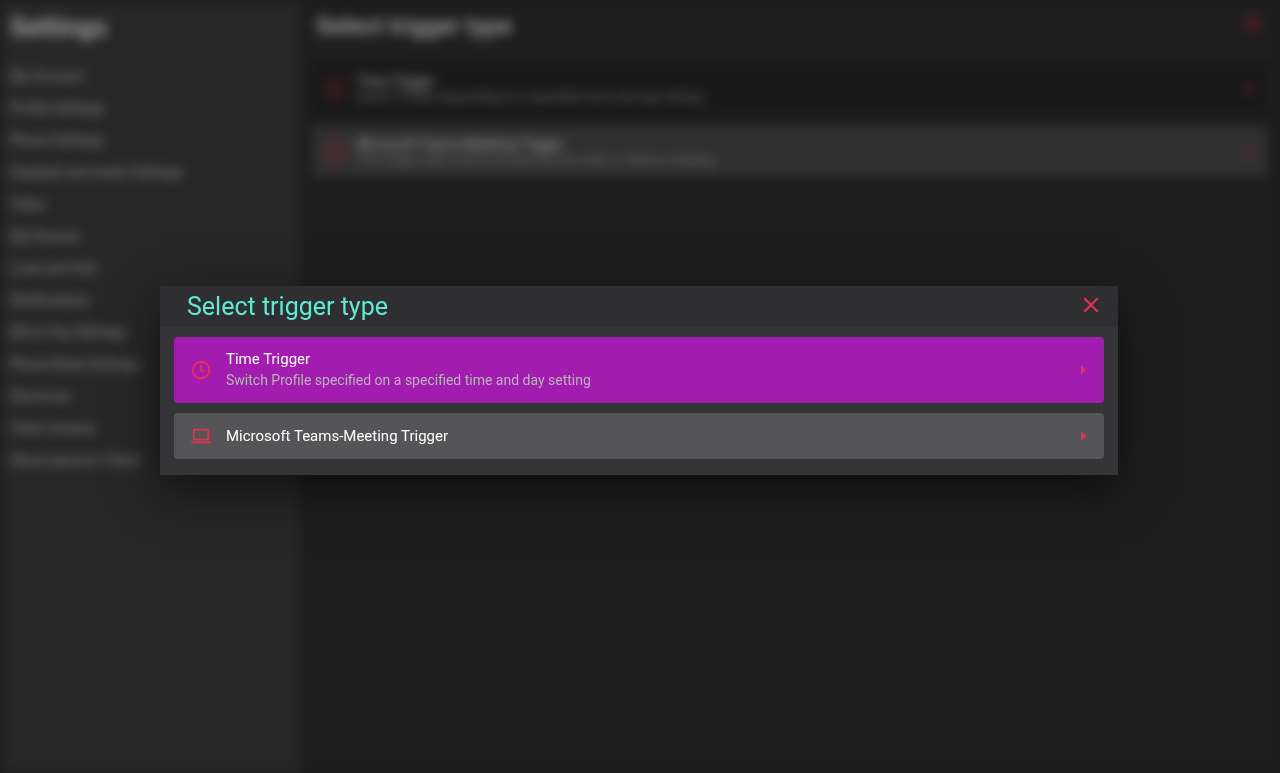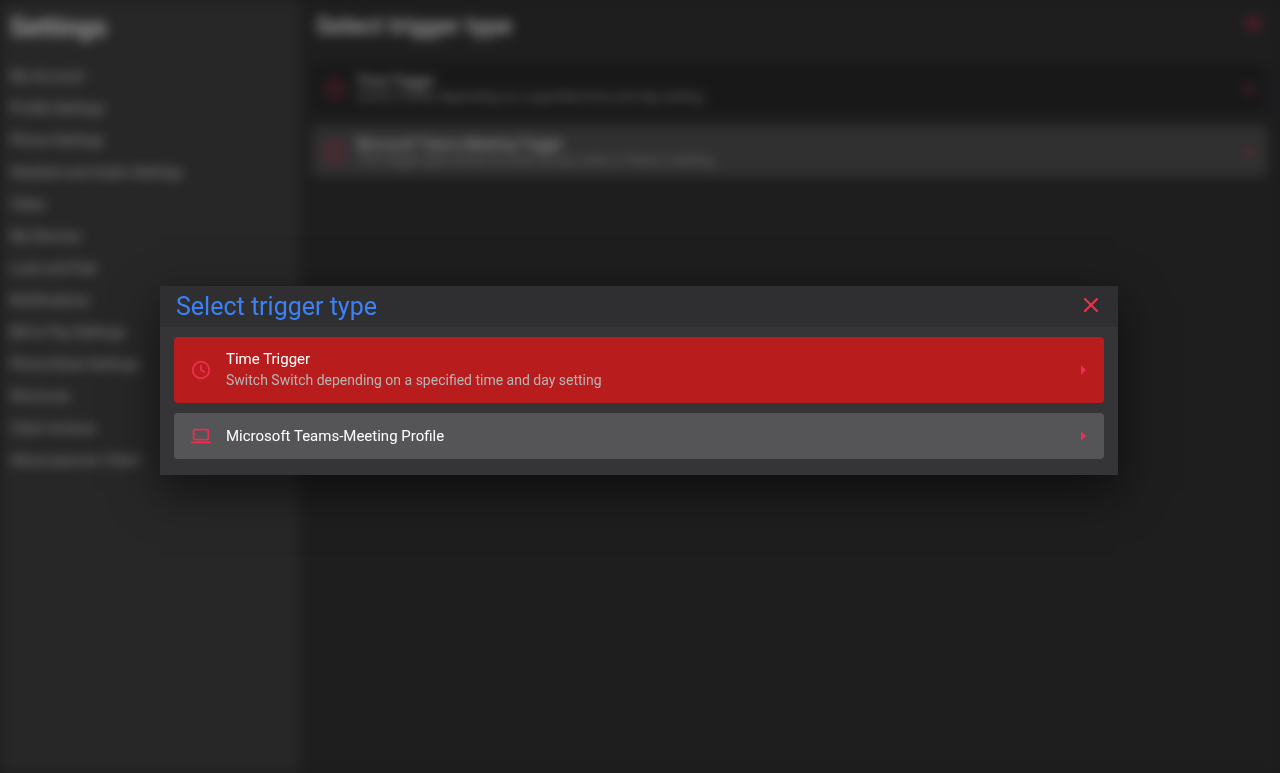--- a/index.html
+++ b/index.html
@@ -51,33 +51,33 @@
       left: 160px; top: 286px; width: 958px;
       background: #353537;
       box-shadow: 0 16px 44px rgba(0,0,0,0.55);
     }
     .modal-header {
       display: flex; align-items: center; justify-content: space-between;
       padding: 6px 16px 6px 16px;
       background: #2f2f31;
     }
     .modal-header h2 {
-      font-size: 25px; font-weight: 400; color: #3b82f6;
+      font-size: 25px; font-weight: 400; color: #5eead4; margin-left: 11px;
     }
     .modal-close {
       width: 22px; height: 22px; display: flex; align-items: center; justify-content: center;
       cursor: pointer; color: #e8314f;
     }
     .modal-close svg { width: 16px; height: 16px; }
 
     .modal-body { padding: 10px 14px 16px 14px; }
 
     .option {
       display: flex; align-items: center; gap: 14px;
-      background: #b91c1c; border-radius: 4px;
+      background: #a21caf; border-radius: 4px;
       padding: 12px 16px; margin-bottom: 10px;
       cursor: pointer;
     }
     .option:last-child { margin-bottom: 0; }
     .option.hover { background: #555557; }
     .option .icon-slot {
       width: 22px; height: 22px; flex: 0 0 auto;
       display: flex; align-items: center; justify-content: center;
       color: #e8314f;
     }
@@ -155,38 +155,38 @@
 
     <div class="option">
       <span class="icon-slot">
         <svg viewBox="0 0 24 24" fill="none" stroke="currentColor" stroke-width="2">
           <circle cx="12" cy="12" r="9"></circle>
           <path d="M12 7 V12 L15.5 14" stroke-linecap="round"></path>
         </svg>
       </span>
       <div class="labels">
         <div class="title">Time Trigger</div>
-        <div class="desc">Switch Switch depending on a specified time and day setting</div>
+        <div class="desc">Switch Profile specified on a specified time and day setting</div>
       </div>
       <span class="chevron">
         <svg viewBox="0 0 8 12">
             <path d="M1 1 L6 6 L1 11 Z" fill="currentColor"></path>
           </svg>
       </span>
     </div>
 
     <div class="option hover">
       <span class="icon-slot">
         <svg viewBox="0 0 24 24" fill="none" stroke="currentColor" stroke-width="2">
           <rect x="4" y="5" width="16" height="11" rx="1.5"></rect>
           <path d="M2 19 H22" stroke-linecap="round"></path>
         </svg>
       </span>
       <div class="labels">
-        <div class="title">Microsoft Teams-Meeting Profile</div>
+        <div class="title">Microsoft Teams-Meeting Trigger</div>
       </div>
       <span class="chevron">
         <svg viewBox="0 0 8 12">
             <path d="M1 1 L6 6 L1 11 Z" fill="currentColor"></path>
           </svg>
       </span>
     </div>
 
   </div>
 </div>

